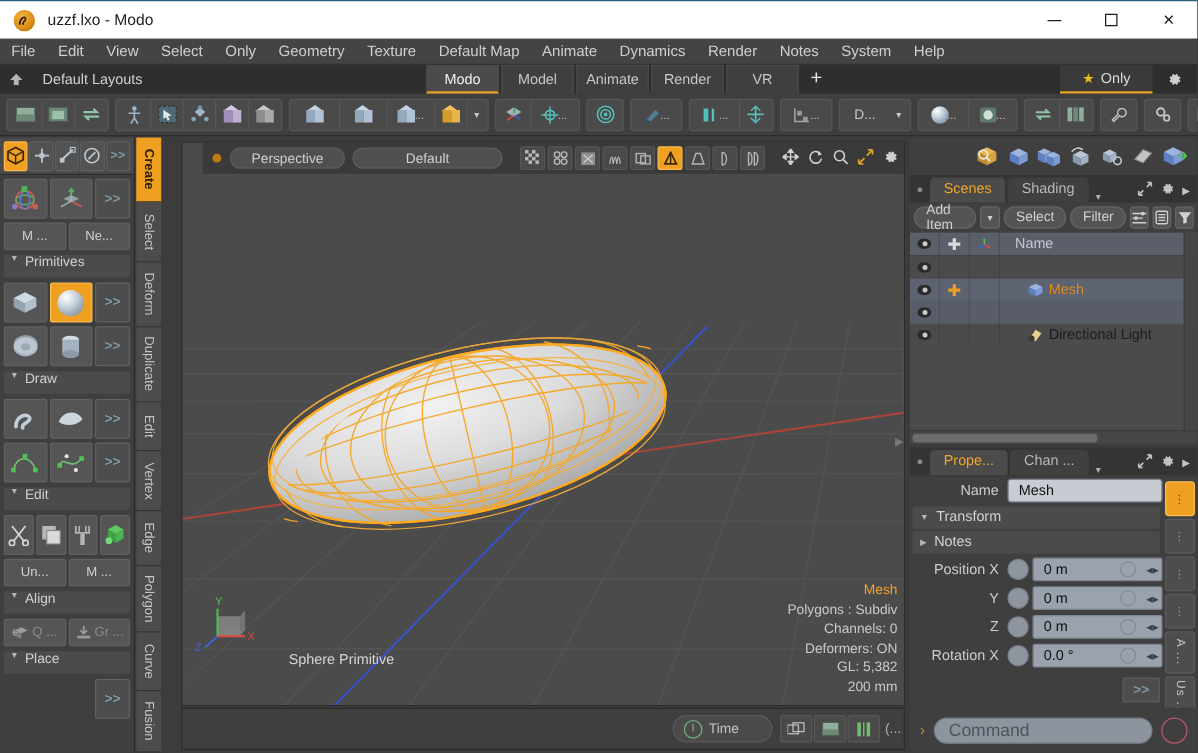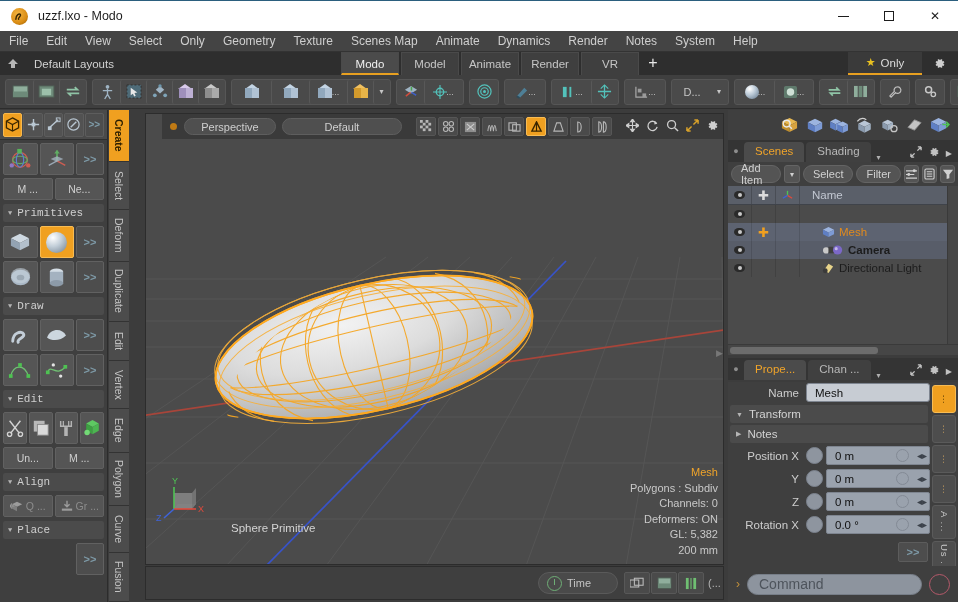--- a/index.html
+++ b/index.html
@@ -133,21 +133,21 @@
   .lp-cell {
     flex: 1; height: 32px; background: #555555; border: 1px solid #616161; border-radius: 2px;
     display: flex; align-items: center; justify-content: center;
   }
   .lp-cell.on { background: #f0a020; border-color: #f8bc54; }
   .lp-cell.arrow { max-width: 28px; color: #7d99a6; font-weight: bold; font-size: 11px; background: #4d4d4d; }
   .lp-cell.txt { font-size: 10.5px; color: #d0d0d0; height: 22px; }
   .lp-cell.dim { color: #8c8c8c; }
   .lp-section {
     height: 18px; background: #4b4b4b; border-radius: 2px; margin: 4px 0 4px 0;
-    display: flex; align-items: center; padding-left: 5px; font-size: 11px; color: #cfcfcf; font-family: Liberation Mono, monospace;
+    display: flex; align-items: flex-start; padding-left: 5px; font-size: 11px; color: #cfcfcf;
   }
   .lp-section .tri { font-size: 7px; margin-right: 5px; color: #b5b5b5; }
 
   
   .vtabs {
     position: absolute; left: 109px; top: 110px; width: 20px; height: 492px;
     background: #333333; display: flex; flex-direction: column;
   }
   .vtab {
     width: 20px; background: #4c4c4c; border-bottom: 1px solid #333;
@@ -346,21 +346,21 @@
   </div>
 
   <div class="menubar">
     <div class="menu-item">File</div>
     <div class="menu-item">Edit</div>
     <div class="menu-item">View</div>
     <div class="menu-item">Select</div>
     <div class="menu-item">Only</div>
     <div class="menu-item">Geometry</div>
     <div class="menu-item">Texture</div>
-    <div class="menu-item">Scenes Map</div>
+    <div class="menu-item">Default Map</div>
     <div class="menu-item">Animate</div>
     <div class="menu-item">Dynamics</div>
     <div class="menu-item">Render</div>
     <div class="menu-item">Notes</div>
     <div class="menu-item">System</div>
     <div class="menu-item">Help</div>
   </div>
 
   <div class="layoutbar">
     <div class="layout-home">
@@ -1206,29 +1206,20 @@
           <span>Mesh</span>
         </div>
       </div>
 
       <div class="il-row sel2">
         <div class="cell">
             <span class="eye"></span>
           </div>
         <div class="cell"></div>
         <div class="cell"></div>
-        <div class="lbl indent2">
-          <svg width="22" height="12" viewBox="0 0 24 13">
-              <circle cx="4.5" cy="7" r="3.4" fill="#c9c9c9"></circle>
-              <path d="M7 3 H12 L13 10 H7 Z" fill="#3f3f3f"></path>
-              <circle cx="17" cy="6.5" r="5" fill="#7b68c8"></circle>
-              <circle cx="15.5" cy="5" r="1.7" fill="#c3b9e8"></circle>
-            </svg>
-          <span style="font-weight:bold">Camera</span>
-        </div>
       </div>
 
       <div class="il-row">
         <div class="cell">
             <span class="eye"></span>
           </div>
         <div class="cell"></div>
         <div class="cell"></div>
         <div class="lbl indent2">
           <svg width="13" height="12" viewBox="0 0 14 13">

